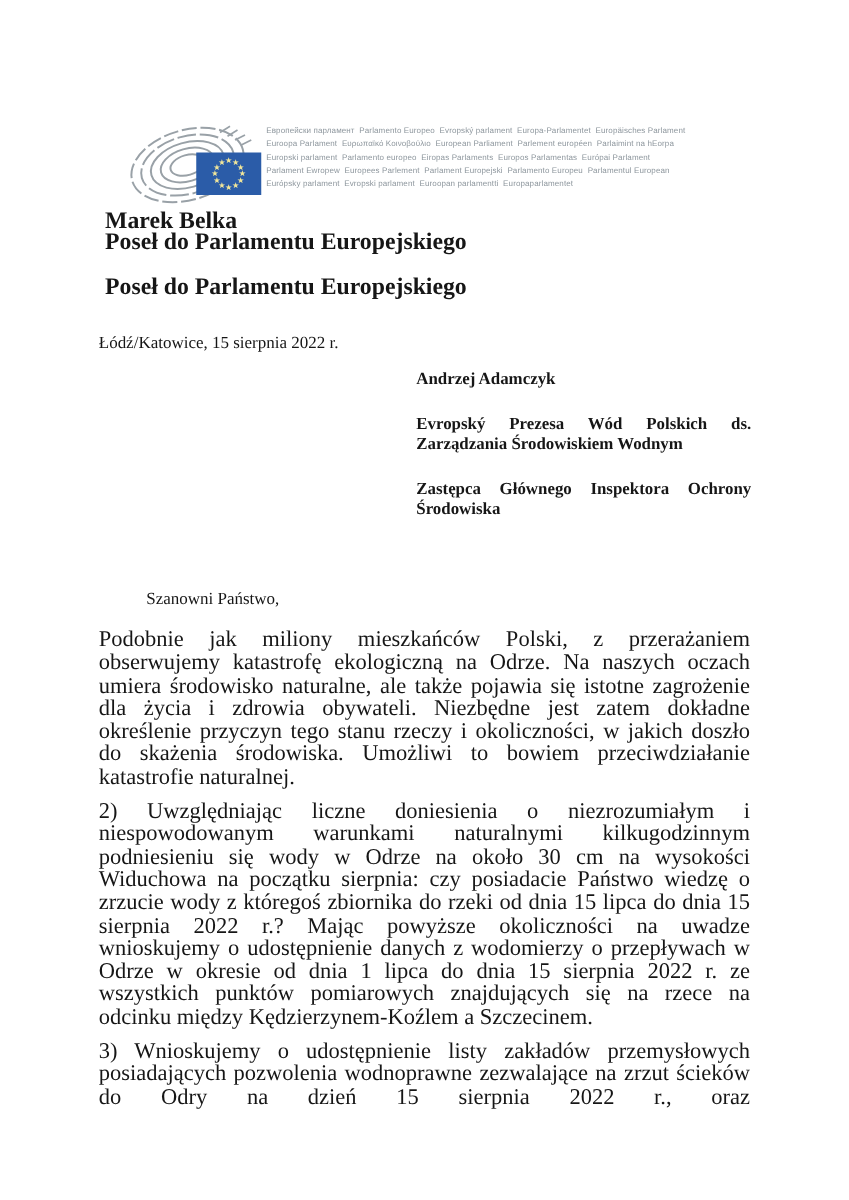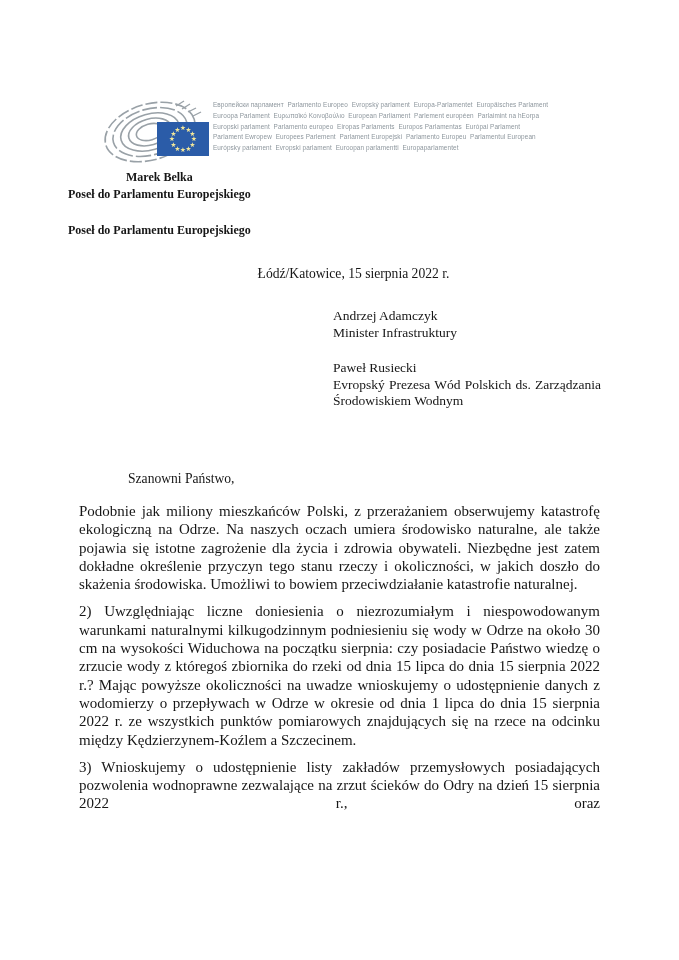--- a/index.html
+++ b/index.html
@@ -30,68 +30,67 @@
     font-size: 6.4px;
     line-height: 10.8px;
     color: #8d969d;
     letter-spacing: 0.1px;
   }
   .wordmark .line { white-space: pre; }
 
   
   .senders {
     position: absolute;
-    left: 68px;
+    left: 84px;
     top: 169px;
-    font-size: 12px;
+    font-size: 19px;
     font-weight: bold;
     line-height: 16.6px;
-    text-align: center;
   }
   .sender { margin-bottom: 20px; }
 
   
   .dateline {
     position: absolute;
-    left: 93px;
+    left: 79px;
     top: 266px;
     width: 521px;
-    text-align: center;
+    text-align: left;
     font-size: 13.6px;
     font-family: Liberation Serif, serif;
   }
 
   
   .recipients {
     position: absolute;
     left: 333px;
-    top: 308px;
+    top: 295px;
     width: 268px;
     font-size: 13.5px;
-    font-weight: normal;
+    font-weight: bold;
     line-height: 16.6px;
     text-align: justify;
   }
   .recipient { margin-bottom: 19px; }
 
   
   .salutation {
     position: absolute;
-    left: 89px;
+    left: 78px;
     top: 471px;
     width: 521px;
     font-size: 13.6px;
     text-indent: 39px;
   }
   .letter-body {
     position: absolute;
     left: 79px;
     top: 502px;
     width: 521px;
-    font-size: 15px;
+    font-size: 18px;
     line-height: 18.3px;
     text-align: justify;
   }
   .letter-body p { margin: 0 0 9px 0; }
   .letter-body p.force-justify { text-align-last: justify; }
 </style>
 </head>
 <body>
 
 <div class="page">
@@ -143,27 +142,26 @@
     <div class="sender">
       <div>Poseł do Parlamentu Europejskiego</div>
     </div>
   </div>
 
   <div class="dateline">Łódź/Katowice, 15 sierpnia 2022 r.</div>
 
   <div class="recipients">
     <div class="recipient">
       <div>Andrzej Adamczyk</div>
-      <div>Minister Infrastruktury</div>
     </div>
     <div class="recipient">
-      <div>Paweł Rusiecki</div>
       <div>Evropský Prezesa Wód Polskich ds. Zarządzania Środowiskiem Wodnym</div>
     </div>
     <div class="recipient">
+      <div>Zastępca Głównego Inspektora Ochrony Środowiska</div>
     </div>
   </div>
 
   <div class="salutation">Szanowni Państwo,</div>
 
   <div class="letter-body">
     <p>Podobnie jak miliony mieszkańców Polski, z przerażaniem obserwujemy katastrofę ekologiczną na Odrze. Na naszych oczach umiera środowisko naturalne, ale także pojawia się istotne zagrożenie dla życia i zdrowia obywateli. Niezbędne jest zatem dokładne określenie przyczyn tego stanu rzeczy i okoliczności, w jakich doszło do skażenia środowiska. Umożliwi to bowiem przeciwdziałanie katastrofie naturalnej.</p>
     <p>2) Uwzględniając liczne doniesienia o niezrozumiałym i niespowodowanym warunkami naturalnymi kilkugodzinnym podniesieniu się wody w Odrze na około 30 cm na wysokości Widuchowa na początku sierpnia: czy posiadacie Państwo wiedzę o zrzucie wody z któregoś zbiornika do rzeki od dnia 15 lipca do dnia 15 sierpnia 2022 r.? Mając powyższe okoliczności na uwadze wnioskujemy o udostępnienie danych z wodomierzy o przepływach w Odrze w okresie od dnia 1 lipca do dnia 15 sierpnia 2022 r. ze wszystkich punktów pomiarowych znajdujących się na rzece na odcinku między Kędzierzynem-Koźlem a Szczecinem.</p>
     <p class="force-justify">3) Wnioskujemy o udostępnienie listy zakładów przemysłowych posiadających pozwolenia wodnoprawne zezwalające na zrzut ścieków do Odry na dzień 15 sierpnia 2022 r., oraz</p>
   </div>

